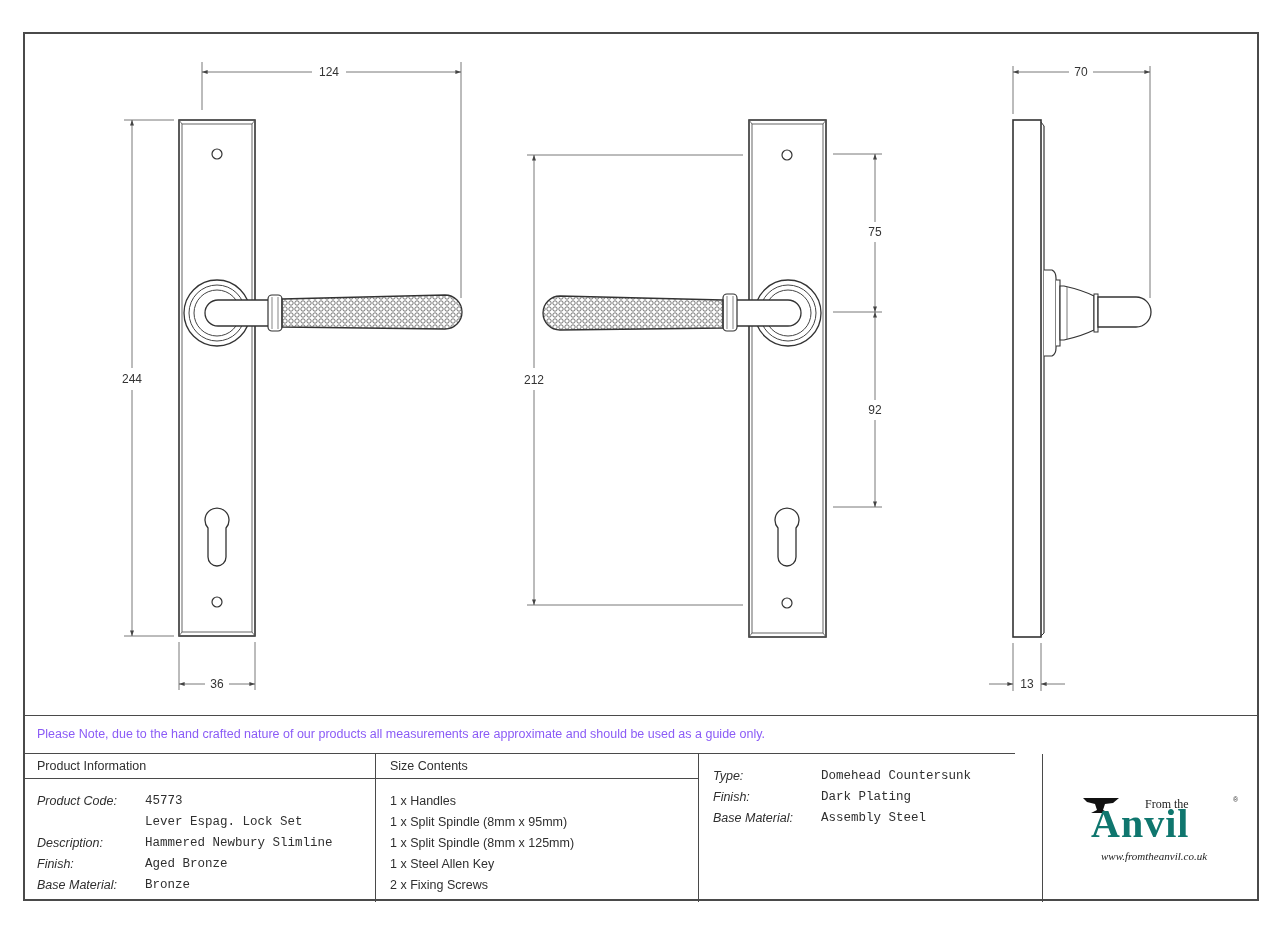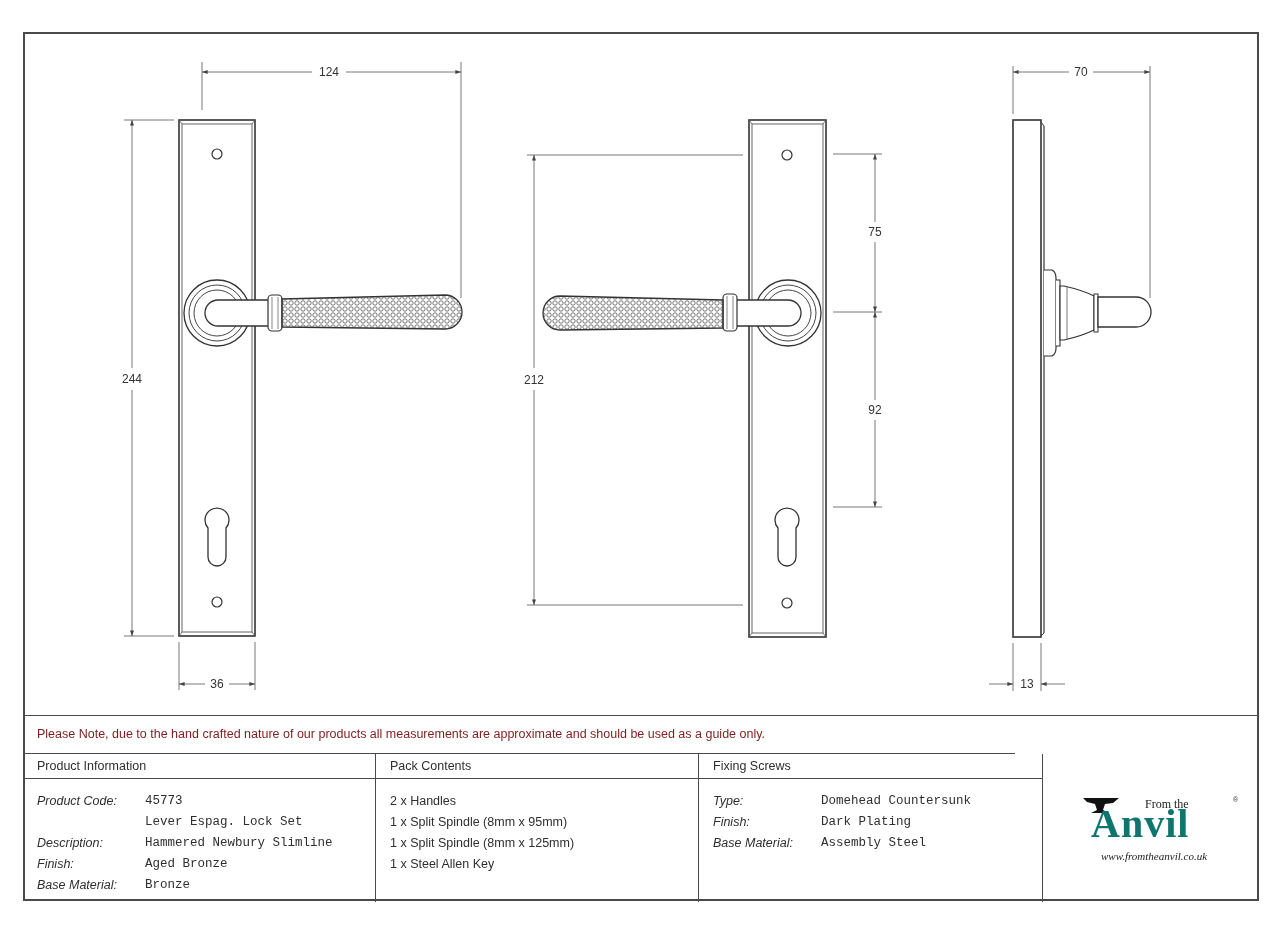--- a/index.html
+++ b/index.html
@@ -4,21 +4,21 @@
 <style>
   html, body { margin:0; padding:0; background:#ffffff; }
   body { width:1282px; height:928px; position:relative; overflow:hidden;
          font-family:"Liberation Sans", "DejaVu Sans", sans-serif; color:#2b2b2b; }
   .sheet { position:absolute; left:23px; top:32px; width:1236px; height:869px;
            border:2px solid #4a4a4a; box-sizing:border-box; background:#fff; }
   .drawing { position:absolute; left:0; top:0; width:1282px; height:715px; }
   .dim-text { font-size:12px; fill:#333; font-family:"Liberation Sans", sans-serif; }
   .note { position:absolute; left:23px; top:715px; width:1236px; height:38px;
           border-top:1.5px solid #4a4a4a; box-sizing:border-box;
-          font-size:12.5px; padding:11px 16px 0 14px; color:#7f1d1d; }
+          font-size:12.5px; padding:11px 16px 0 14px; color:#8b5cf6; }
   .info { position:absolute; left:23px; top:753px; height:148px; width:992px;
           border-top:1.5px solid #4a4a4a; box-sizing:border-box; }
   .col { position:absolute; top:0; height:148px; box-sizing:border-box;
          border-right:1.5px solid #4a4a4a; }
   .col-head { height:25px; border-bottom:1.5px solid #4a4a4a; box-sizing:border-box;
               font-size:12.5px; padding:5px 0 0 14px; color:#2f2f2f; }
   .col-body { padding:12px 0 0 14px; font-size:12.5px; line-height:21px; color:#2f2f2f; }
   .row { display:flex; }
   .row .k { width:108px; flex:none;font-style:italic; }
   .row .v { flex:1;font-family:Liberation Mono, monospace; }
@@ -177,31 +177,31 @@
           <span class="v">Aged Bronze</span>
         </div>
       <div class="row">
           <span class="k">Base Material:</span>
           <span class="v">Bronze</span>
         </div>
     </div>
   </div>
 
   <div class="col" style="left:353px; width:323px;">
-    <div class="col-head">Pack Contents</div>
+    <div class="col-head">Size Contents</div>
     <div class="col-body">
-      <div>2 x Handles</div>
+      <div>1 x Handles</div>
       <div>1 x Split Spindle (8mm x 95mm)</div>
       <div>1 x Split Spindle (8mm x 125mm)</div>
       <div>1 x Steel Allen Key</div>
+      <div>2 x Fixing Screws</div>
     </div>
   </div>
 
   <div class="col" style="left:676px; width:344px;">
-    <div class="col-head">Fixing Screws</div>
     <div class="col-body">
       <div class="row">
           <span class="k">Type:</span>
           <span class="v">Domehead Countersunk</span>
         </div>
       <div class="row">
           <span class="k">Finish:</span>
           <span class="v">Dark Plating</span>
         </div>
       <div class="row">

